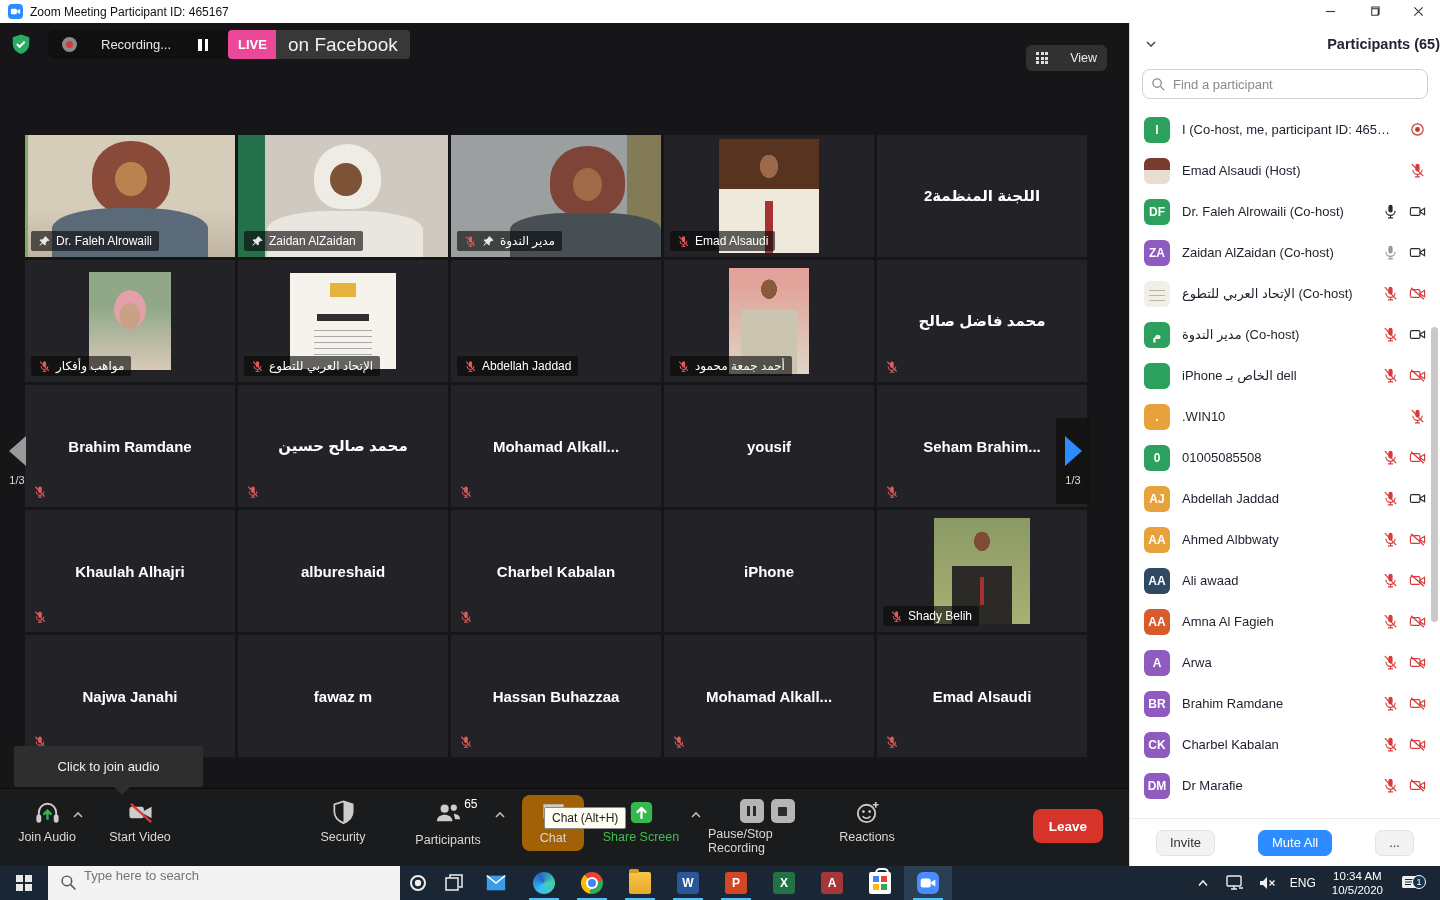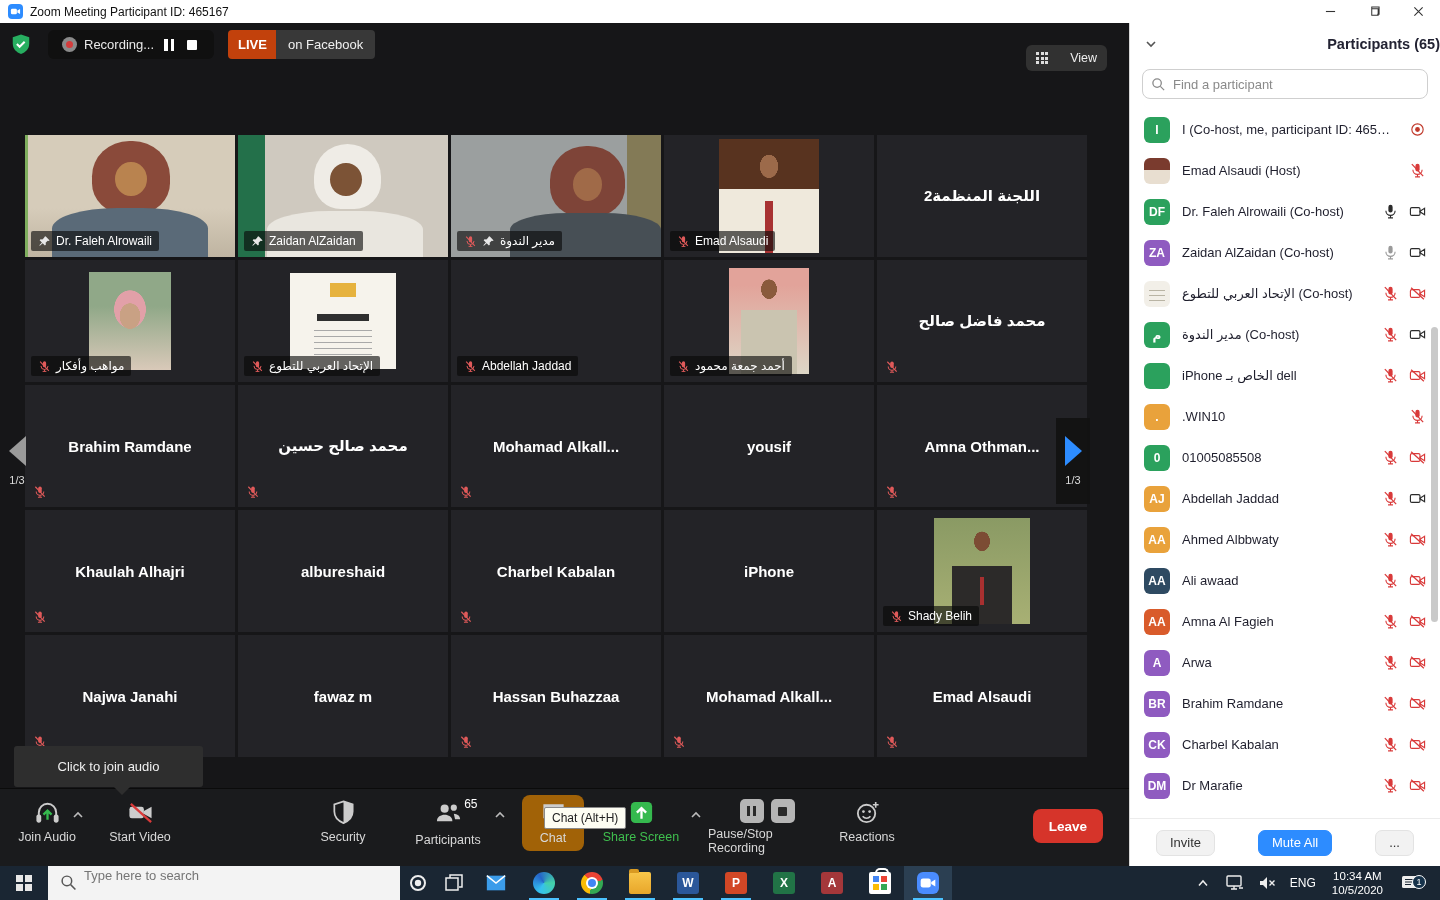--- a/index.html
+++ b/index.html
@@ -18,30 +18,30 @@
 
   
   #main{position:absolute;left:0;top:23px;width:1440px;height:843px;display:flex}
   #video-panel{position:relative;width:1129px;height:843px;background:#161618;overflow:hidden}
   #sidebar{position:relative;width:311px;height:843px;background:#fff;border-left:1px solid #d8d8d8;display:flex;flex-direction:column}
 
   
   #top-strip{position:absolute;left:0;top:0;width:100%;height:43px}
   #shield{position:absolute;left:10px;top:10px;width:22px;height:22px}
   #rec-pill{position:absolute;left:48px;top:7px;height:29px;background:#101010;border-radius:6px;
-    display:flex;align-items:center;gap:7px;padding:0 14px;color:#e8e8e8;font-size:13px}
+    display:flex;align-items:center;gap:24px;padding:0 14px;color:#e8e8e8;font-size:13px}
   #rec-dot{width:15px;height:15px;border-radius:50%;background:#8a8a8a;position:relative}
   #rec-dot::after{content:"";position:absolute;inset:4px;border-radius:50%;background:#d43c3c}
   .rec-btn{display:flex;align-items:center;justify-content:center;width:16px;height:16px}
   #pause-glyph{display:flex;gap:3px}#pause-glyph i{width:3.5px;height:12px;background:#fff}
   #stop-glyph{width:10px;height:10px;background:#fff;border-radius:1px}
-  #live-badge{position:absolute;left:228px;top:7px;height:29px;background:#c2410c;color:#fff;
+  #live-badge{position:absolute;left:228px;top:7px;height:29px;background:#ec4899;color:#fff;
     font-weight:700;font-size:13px;display:flex;align-items:center;padding:0 10px;border-radius:4px 0 0 4px}
   #live-target{position:absolute;left:276px;top:7px;height:29px;background:#383838;color:#f0f0f0;
-    font-size:13px;display:flex;align-items:center;padding:0 12px;border-radius:0 4px 4px 0}
+    font-size:19px;display:flex;align-items:center;padding:0 12px;border-radius:0 4px 4px 0}
   #view-btn{position:absolute;right:22px;top:22px;height:26px;background:#313131;color:#eee;font-size:12.5px;
     border-radius:6px;display:flex;align-items:center;gap:22px;padding:0 10px}
   #view-grid{width:12px;height:12px;background:
     linear-gradient(#dedede,#dedede),linear-gradient(#dedede,#dedede),linear-gradient(#dedede,#dedede),
     linear-gradient(#dedede,#dedede),linear-gradient(#dedede,#dedede),linear-gradient(#dedede,#dedede),
     linear-gradient(#dedede,#dedede),linear-gradient(#dedede,#dedede),linear-gradient(#dedede,#dedede);
     background-size:3px 3px;background-repeat:no-repeat;
     background-position:0 0,4.5px 0,9px 0,0 4.5px,4.5px 4.5px,9px 4.5px,0 9px,4.5px 9px,9px 9px}
 
   
@@ -380,21 +380,21 @@
             <div class="corner-mic"><svg width="13" height="13" viewBox="0 0 24 24">
   <rect x="9" y="2.5" width="6" height="11" rx="3" fill="#e05a5a"></rect>
   <path d="M5.5 11a6.5 6.5 0 0 0 13 0M12 17.5v3.5M8.5 21h7" fill="none" stroke="#e05a5a" stroke-width="1.8"></path>
   <path d="M4 3l16 17" stroke="#e05a5a" stroke-width="2"></path>
               </svg></div>
           </div>
           <div class="tile">
             <div class="center-name">yousif</div>
           </div>
           <div class="tile">
-            <div class="center-name">Amna  Othman...</div>
+            <div class="center-name">Seham  Brahim...</div>
             <div class="corner-mic"><svg width="13" height="13" viewBox="0 0 24 24">
   <rect x="9" y="2.5" width="6" height="11" rx="3" fill="#e05a5a"></rect>
   <path d="M5.5 11a6.5 6.5 0 0 0 13 0M12 17.5v3.5M8.5 21h7" fill="none" stroke="#e05a5a" stroke-width="1.8"></path>
   <path d="M4 3l16 17" stroke="#e05a5a" stroke-width="2"></path>
               </svg></div>
           </div>
           <div class="tile">
             <div class="center-name">Khaulah Alhajri</div>
             <div class="corner-mic"><svg width="13" height="13" viewBox="0 0 24 24">
   <rect x="9" y="2.5" width="6" height="11" rx="3" fill="#e05a5a"></rect>

